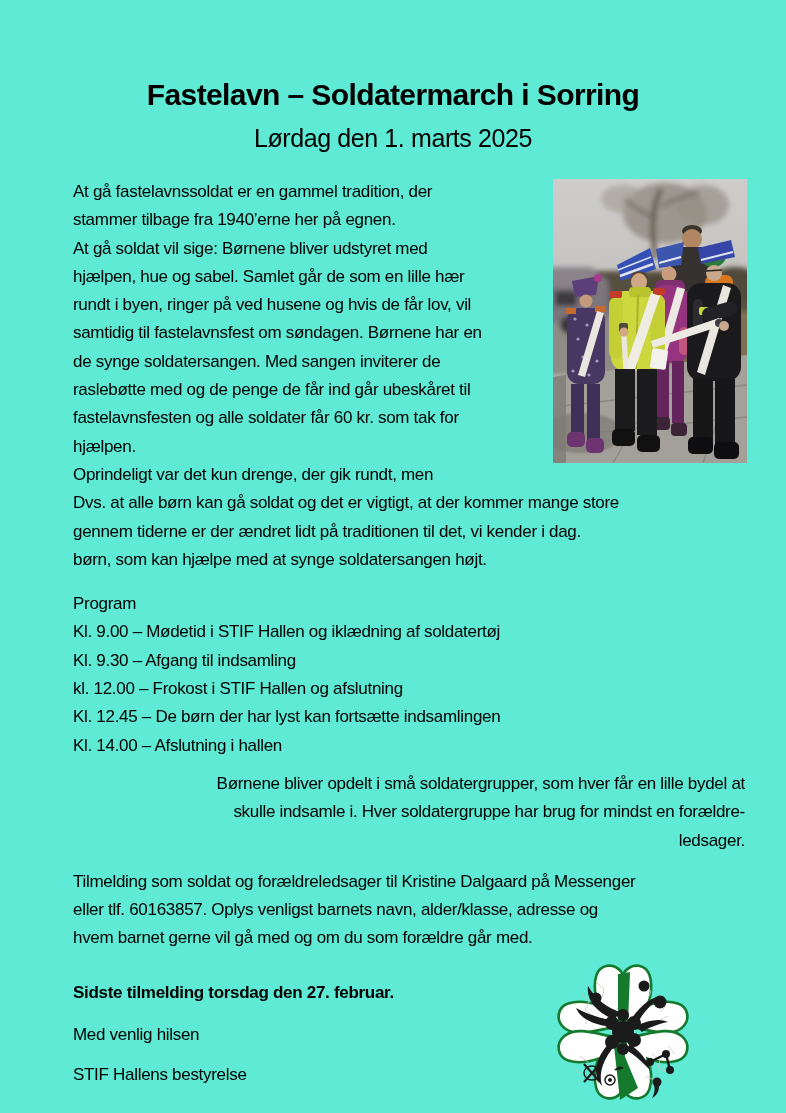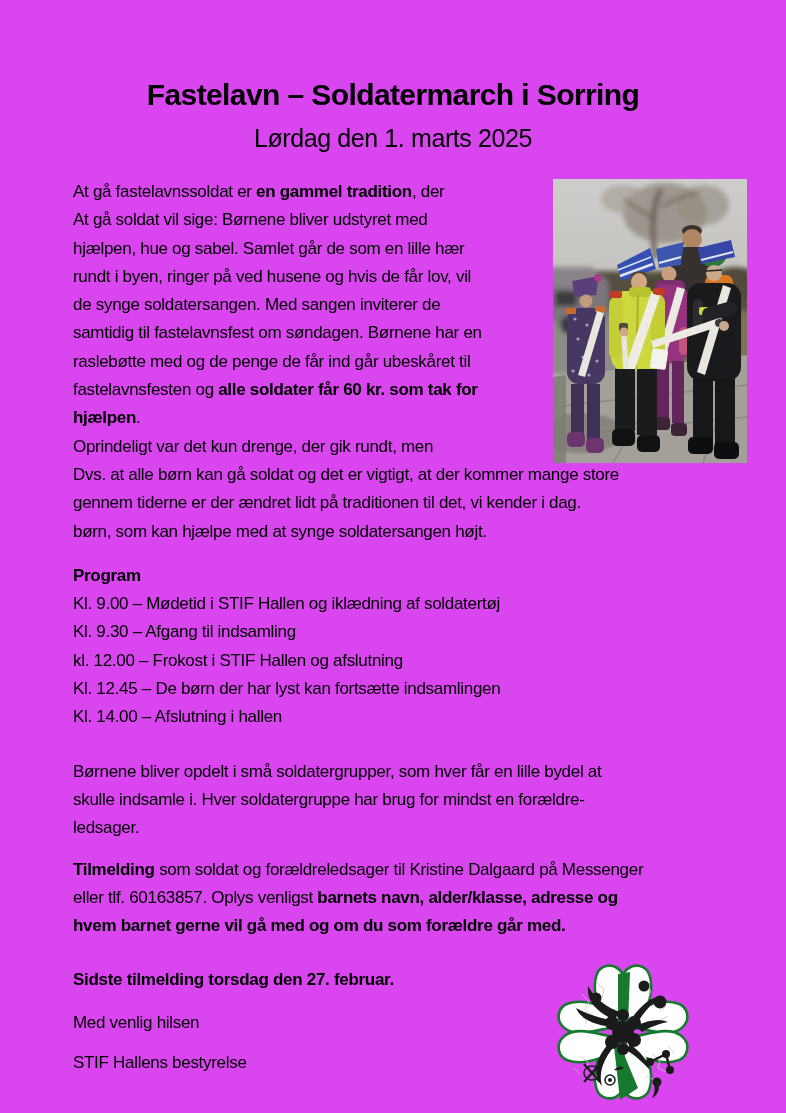--- a/index.html
+++ b/index.html
@@ -1,40 +1,40 @@
 <!DOCTYPE html>
 <html><head>
 <meta charset="utf-8">
 <style>
   html,body { margin:0; padding:0; background:#ffffff; }
   .page {
     position:relative;
     width:786px; height:1113px;
-    background:#d946ef;
+    background:#5eead4;
     box-sizing:border-box;
     padding:78px 41px 0 73px;
     font-family:"Liberation Sans","DejaVu Sans",sans-serif;
     color:#000000;
     overflow:hidden;
   }
   .heading-block { margin:0 -41px 0 -73px; text-align:center; }
   h1 {
     margin:0; font-size:30px; line-height:34px; font-weight:bold;
     letter-spacing:-0.6px;
   }
   h2 {
     margin:11px 0 0 0; font-size:25px; line-height:30px; font-weight:normal;
     letter-spacing:-0.4px;
   }
   .para { margin:0; font-size:17px; letter-spacing:-0.3px; }
   .para .line { line-height:28.3px; white-space:pre; }
-  .b, .bold { font-weight:bold;margin-top:12px; }
+  .b, .bold { font-weight:normal;margin-top:12px; }
   .intro    { margin-top:25px; }
   .program  { margin-top:16px; }
-  .groups   { margin-top:26px; }
+  .groups   { margin-top:10px;text-align:right; }
   .signup   { margin-top:13px; }
   .deadline { margin-top:26px; font-weight:bold; line-height:28.3px; }
   .greeting { margin-top:14px; line-height:28.3px; }
   .signature{ margin-top:12px; line-height:28.3px; }
   .photo {
     position:absolute; left:553px; top:179px; width:194px; height:284px;
     overflow:hidden;
   }
   .logo {
     position:absolute; left:556px; top:960px; width:134px; height:142px;
@@ -173,25 +173,26 @@
       <circle cx="171" cy="147" r="5" fill="#c8a98d"></circle>
       <rect x="140" y="200" width="20" height="62" fill="#17171a"></rect>
       <rect x="162" y="200" width="20" height="66" fill="#17171a"></rect>
       <rect x="135" y="258" width="25" height="17" rx="5" fill="#0e0e10"></rect>
       <rect x="161" y="263" width="25" height="17" rx="5" fill="#0e0e10"></rect>
     </svg>
   </div>
 
   <div class="para intro">
       <div class="line"><span>At gå fastelavnssoldat er </span><span class="b">en gammel tradition</span><span>, der</span></div>
+      <div class="line"><span>stammer tilbage fra 1940’erne her på egnen.</span></div>
       <div class="line"><span>At gå soldat vil sige: Børnene bliver udstyret med</span></div>
       <div class="line"><span>hjælpen, hue og sabel. Samlet går de som en lille hær</span></div>
       <div class="line"><span>rundt i byen, ringer på ved husene og hvis de får lov, vil</span></div>
+      <div class="line"><span>samtidig til fastelavnsfest om søndagen. Børnene har en</span></div>
       <div class="line"><span>de synge soldatersangen. Med sangen inviterer de</span></div>
-      <div class="line"><span>samtidig til fastelavnsfest om søndagen. Børnene har en</span></div>
       <div class="line"><span>raslebøtte med og de penge de får ind går ubeskåret til</span></div>
       <div class="line"><span>fastelavnsfesten og </span><span class="b">alle soldater får 60 kr. som tak for</span></div>
       <div class="line"><span class="b">hjælpen</span><span>.</span></div>
       <div class="line"><span>Oprindeligt var det kun drenge, der gik rundt, men</span></div>
       <div class="line"><span>Dvs. at alle børn kan gå soldat og det er vigtigt, at der kommer mange store</span></div>
       <div class="line"><span>gennem tiderne er der ændret lidt på traditionen til det, vi kender i dag.</span></div>
       <div class="line"><span>børn, som kan hjælpe med at synge soldatersangen højt.</span></div>
     </div>
 
   <div class="para program">

